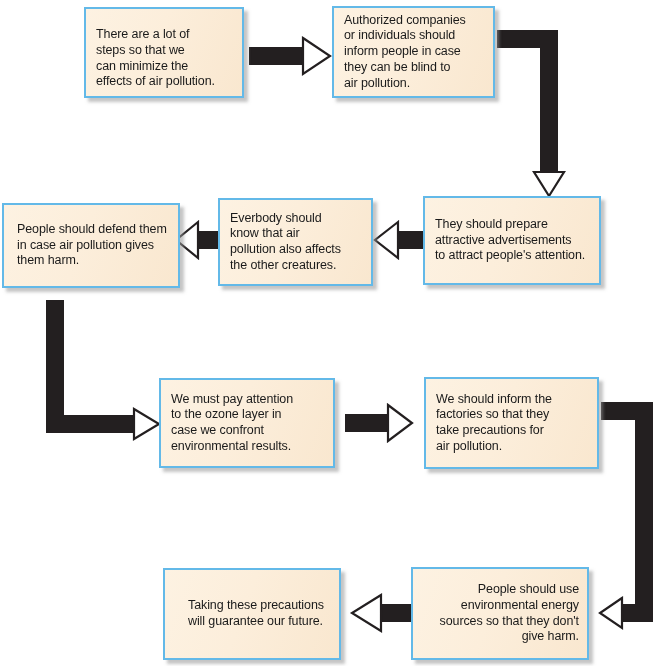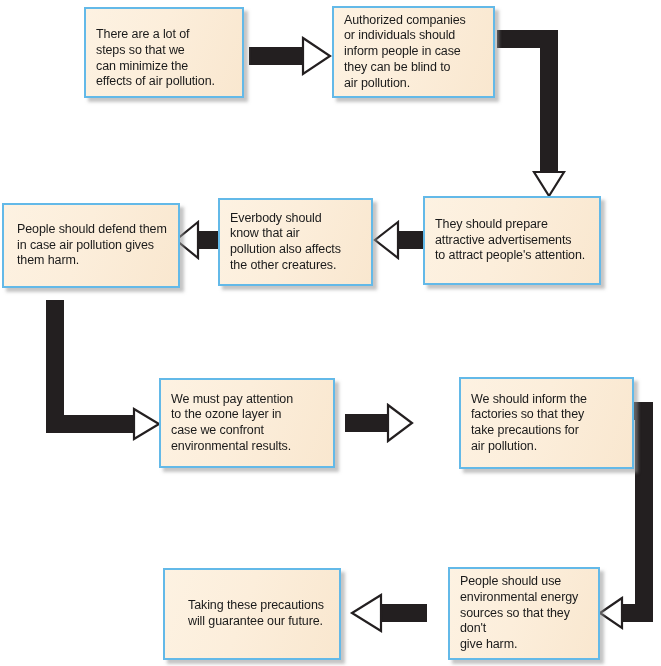--- a/index.html
+++ b/index.html
@@ -55,22 +55,22 @@
     z-index: -1;
   }
 
   
   #note-1 { left: 84px;  top: 7px;   width: 160px; height: 91px; align-items: flex-end; }
   #note-2 { left: 332px; top: 6px;   width: 163px; height: 92px; justify-content: flex-end; }
   #note-3 { left: 423px; top: 196px; width: 178px; height: 89px; }
   #note-4 { left: 218px; top: 198px; width: 155px; height: 88px; }
   #note-5 { left: 2px;   top: 203px; width: 178px; height: 85px; }
   #note-6 { left: 159px; top: 378px; width: 176px; height: 90px; }
-  #note-7 { left: 424px; top: 377px; width: 175px; height: 92px; margin-left: 35px; }
-  #note-8 { left: 448px; top: 567px; width: 152px; height: 93px; }
+  #note-7 { left: 424px; top: 377px; width: 175px; height: 92px; }
+  #note-8 { left: 411px; top: 567px; width: 178px; height: 93px; text-align: right; }
   #note-9 { left: 163px; top: 568px; width: 178px; height: 92px; padding-left: 23px; }
 
   
   #connectors {
     position: absolute;
     left: 0; top: 0;
     width: 661px;
     height: 666px;
     z-index: 2;
   }

